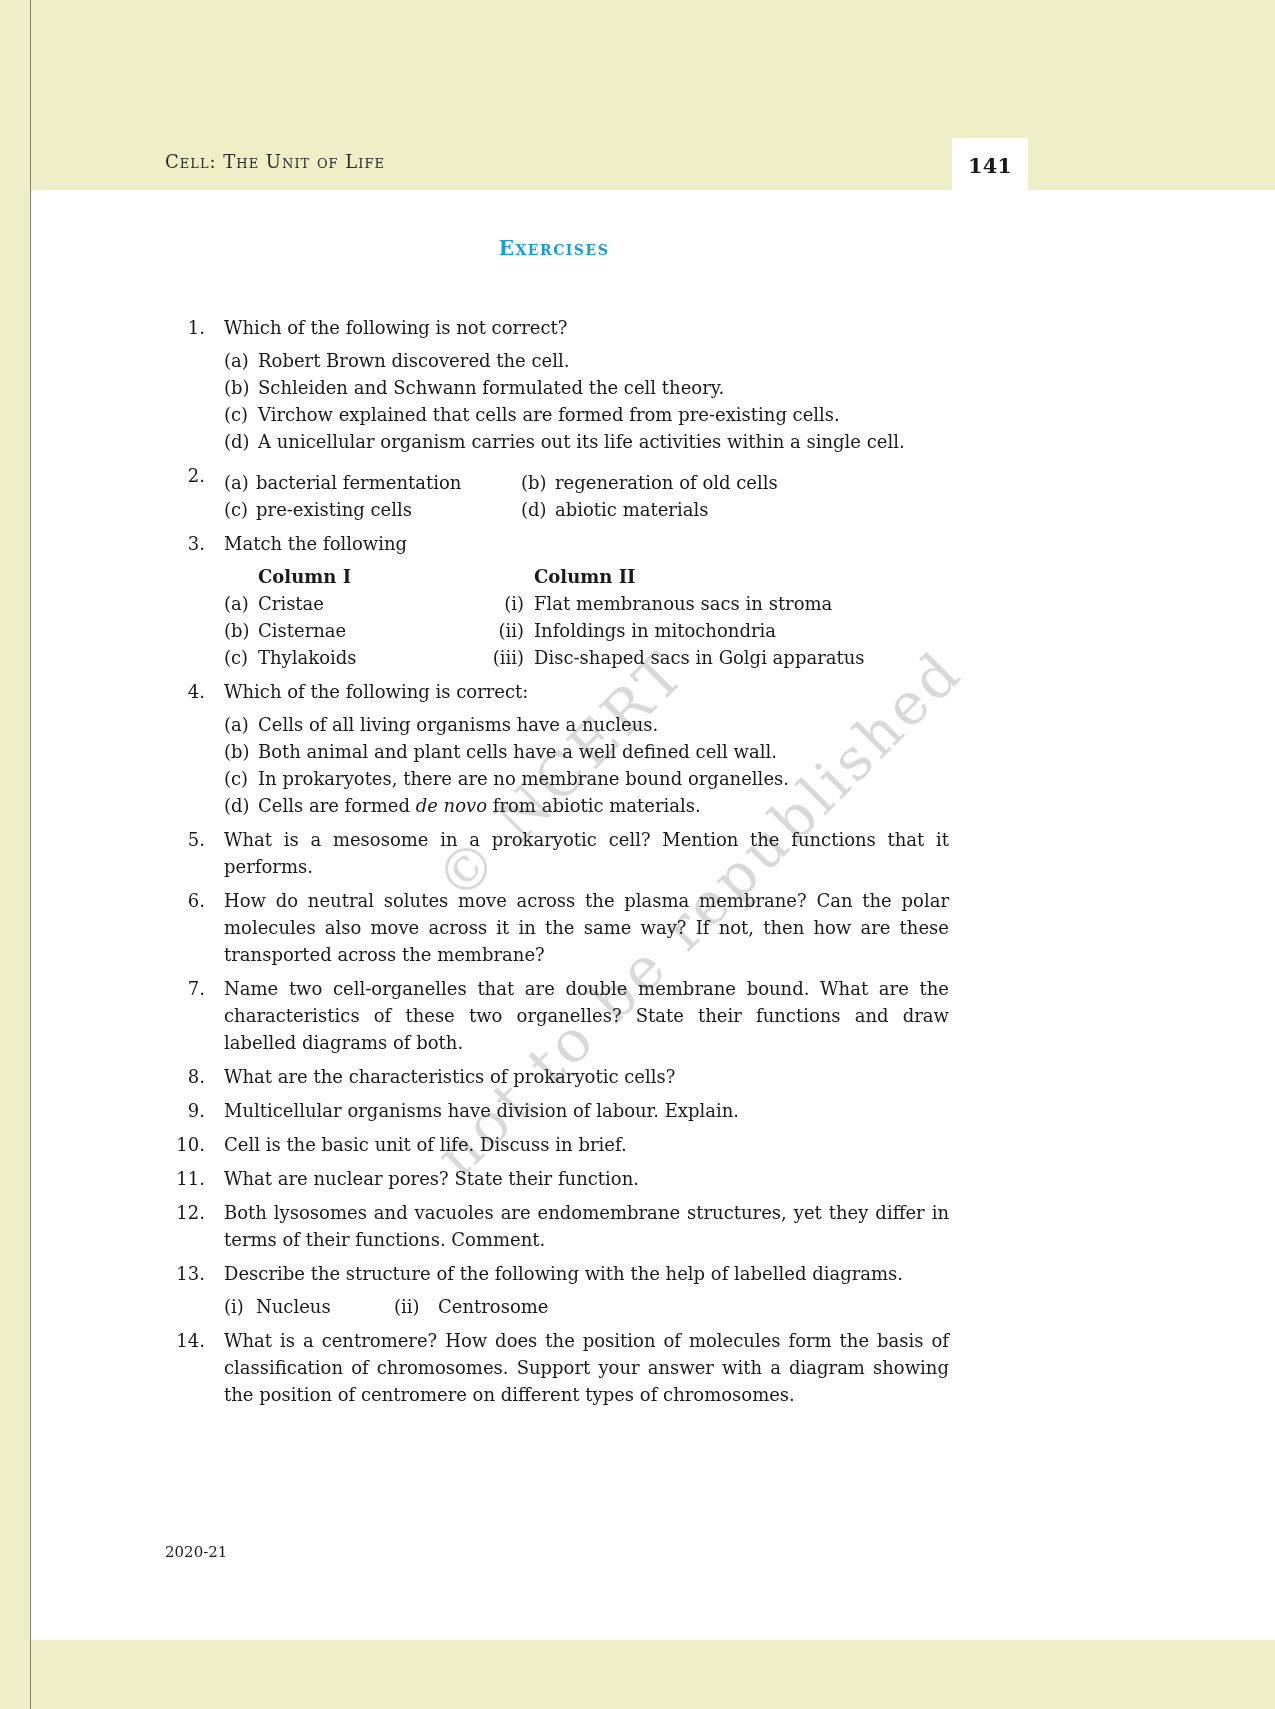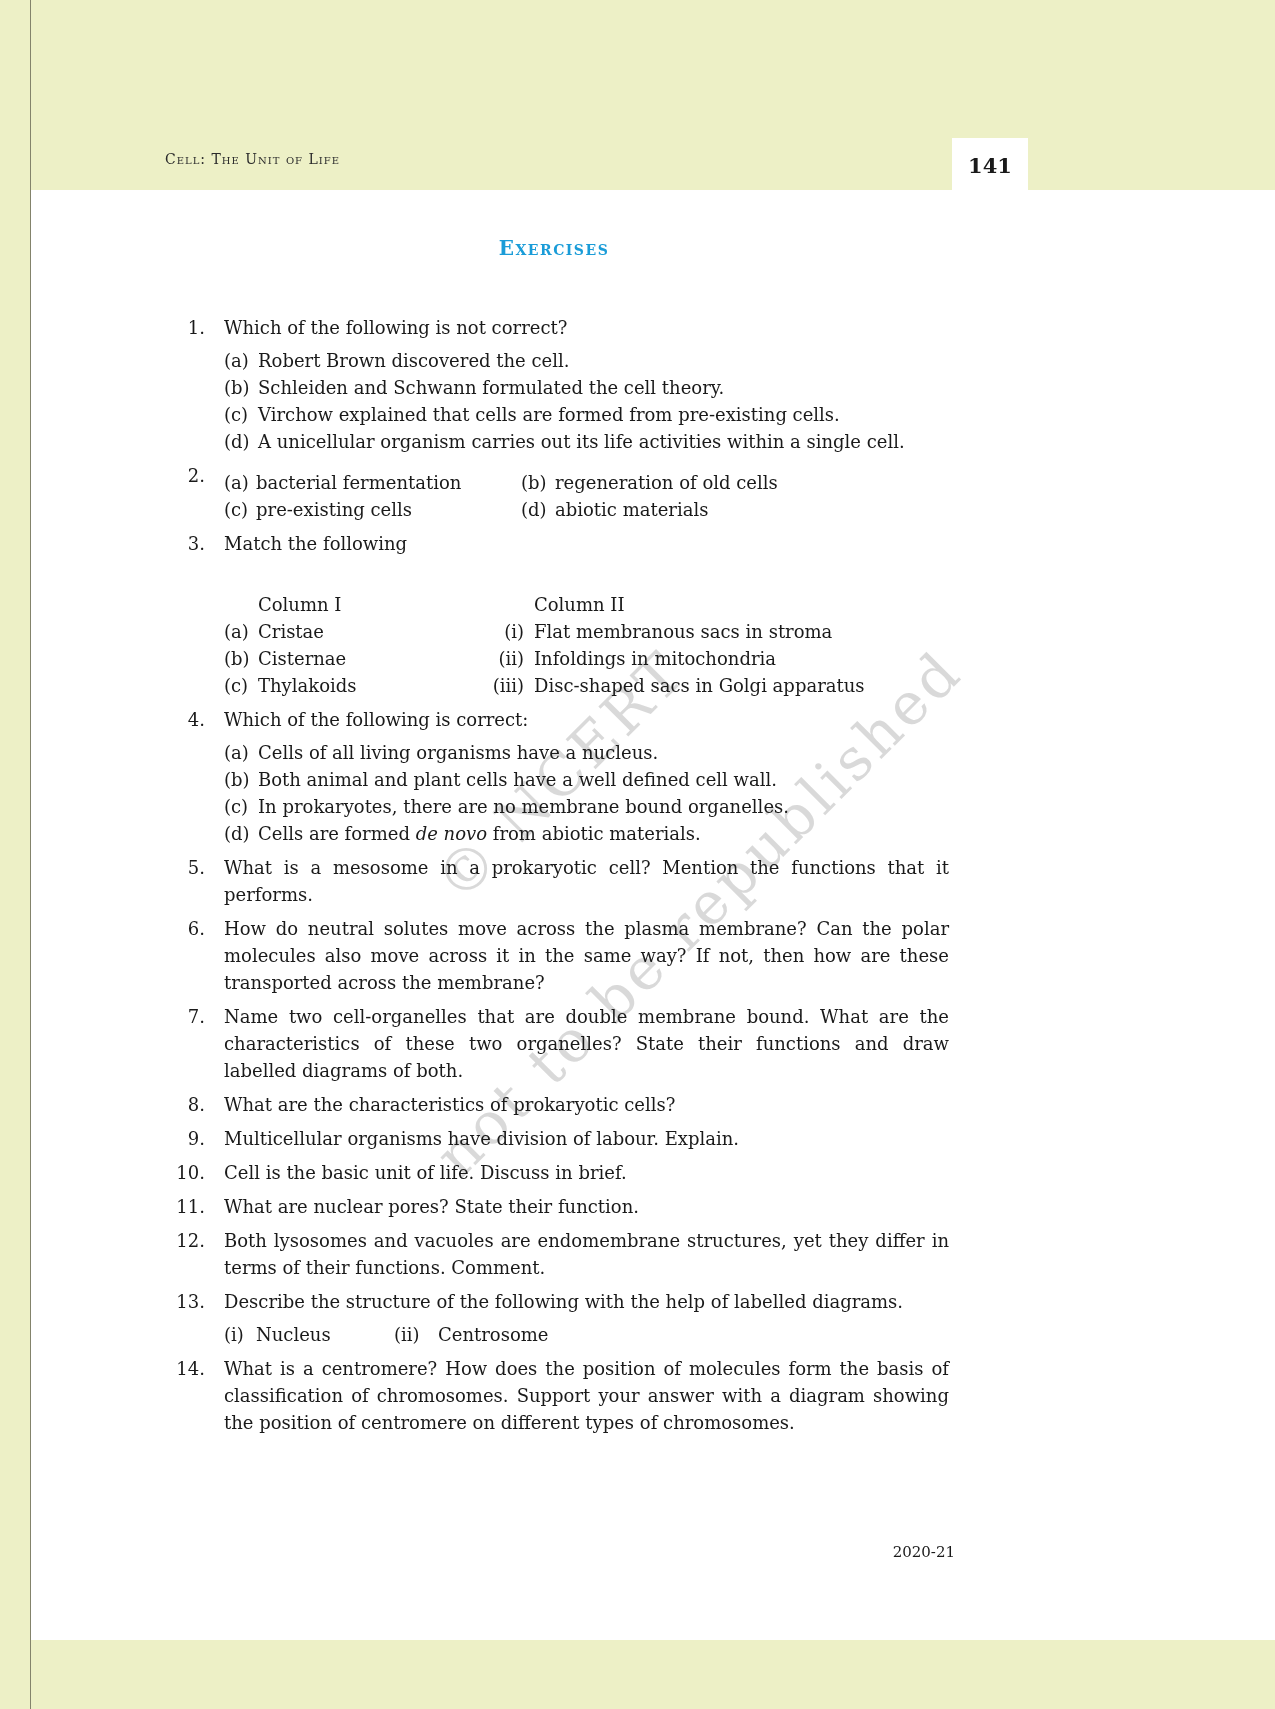--- a/index.html
+++ b/index.html
@@ -8,21 +8,21 @@
     background:#ffffff; overflow:hidden;
     font-family:"DejaVu Serif", serif; color:#1a1a1a;
   }
   .band-top    { position:absolute; top:0; left:0; width:100%; height:190px; background:#edf0c6; }
   .band-bottom { position:absolute; bottom:0; left:0; width:100%; height:69px; background:#edf0c6; }
   .band-left   { position:absolute; top:0; left:0; width:30px; height:100%; background:#edf0c6; }
   .left-rule   { position:absolute; top:0; left:30px; width:1px; height:100%; background:#83836b; }
 
   .header-title {
     position:absolute; left:165px; top:151px;
-    font-variant:small-caps; font-size:14px; letter-spacing:1px; color:#2b2b2b;
+    font-variant:small-caps; font-size:18px; letter-spacing:1px; color:#2b2b2b;
     z-index:2;
   }
   .pagenum-box {
     position:absolute; left:952px; top:138px; width:76px; height:54px;
     background:#ffffff; display:flex; align-items:center; justify-content:center;
     font-weight:bold; font-size:21px; z-index:2;
   }
 
   .watermark {
     position:absolute; left:130px; top:650px; width:1000px;
@@ -56,30 +56,30 @@
     display:grid; grid-template-columns:32px 265px 34px auto;
     margin-top:7px;
   }
 
   .match {
     display:grid; grid-template-columns:34px 196px 70px auto;
     margin-top:6px;
   }
   .match .rlabel  { text-align:right; }
   .match .rtext   { padding-left:10px; }
-  .colhead { font-weight:normal;margin-top:28px; }
+  .colhead { font-weight:bold; }
 
   .subitems {
     display:grid; grid-template-columns:32px 138px 44px auto;
     margin-top:6px; width:fit-content;
   }
 
   .footer {
     position:absolute; left:165px; top:1543px; width:790px;
-    text-align:right; font-size:15px; z-index:1;
+    text-align:left; font-size:15px; z-index:1;
   }
 </style>
 </head>
 <body>
 
 <div class="page">
 
   <div class="band-top"></div>
   <div class="band-bottom"></div>
   <div class="band-left"></div>

